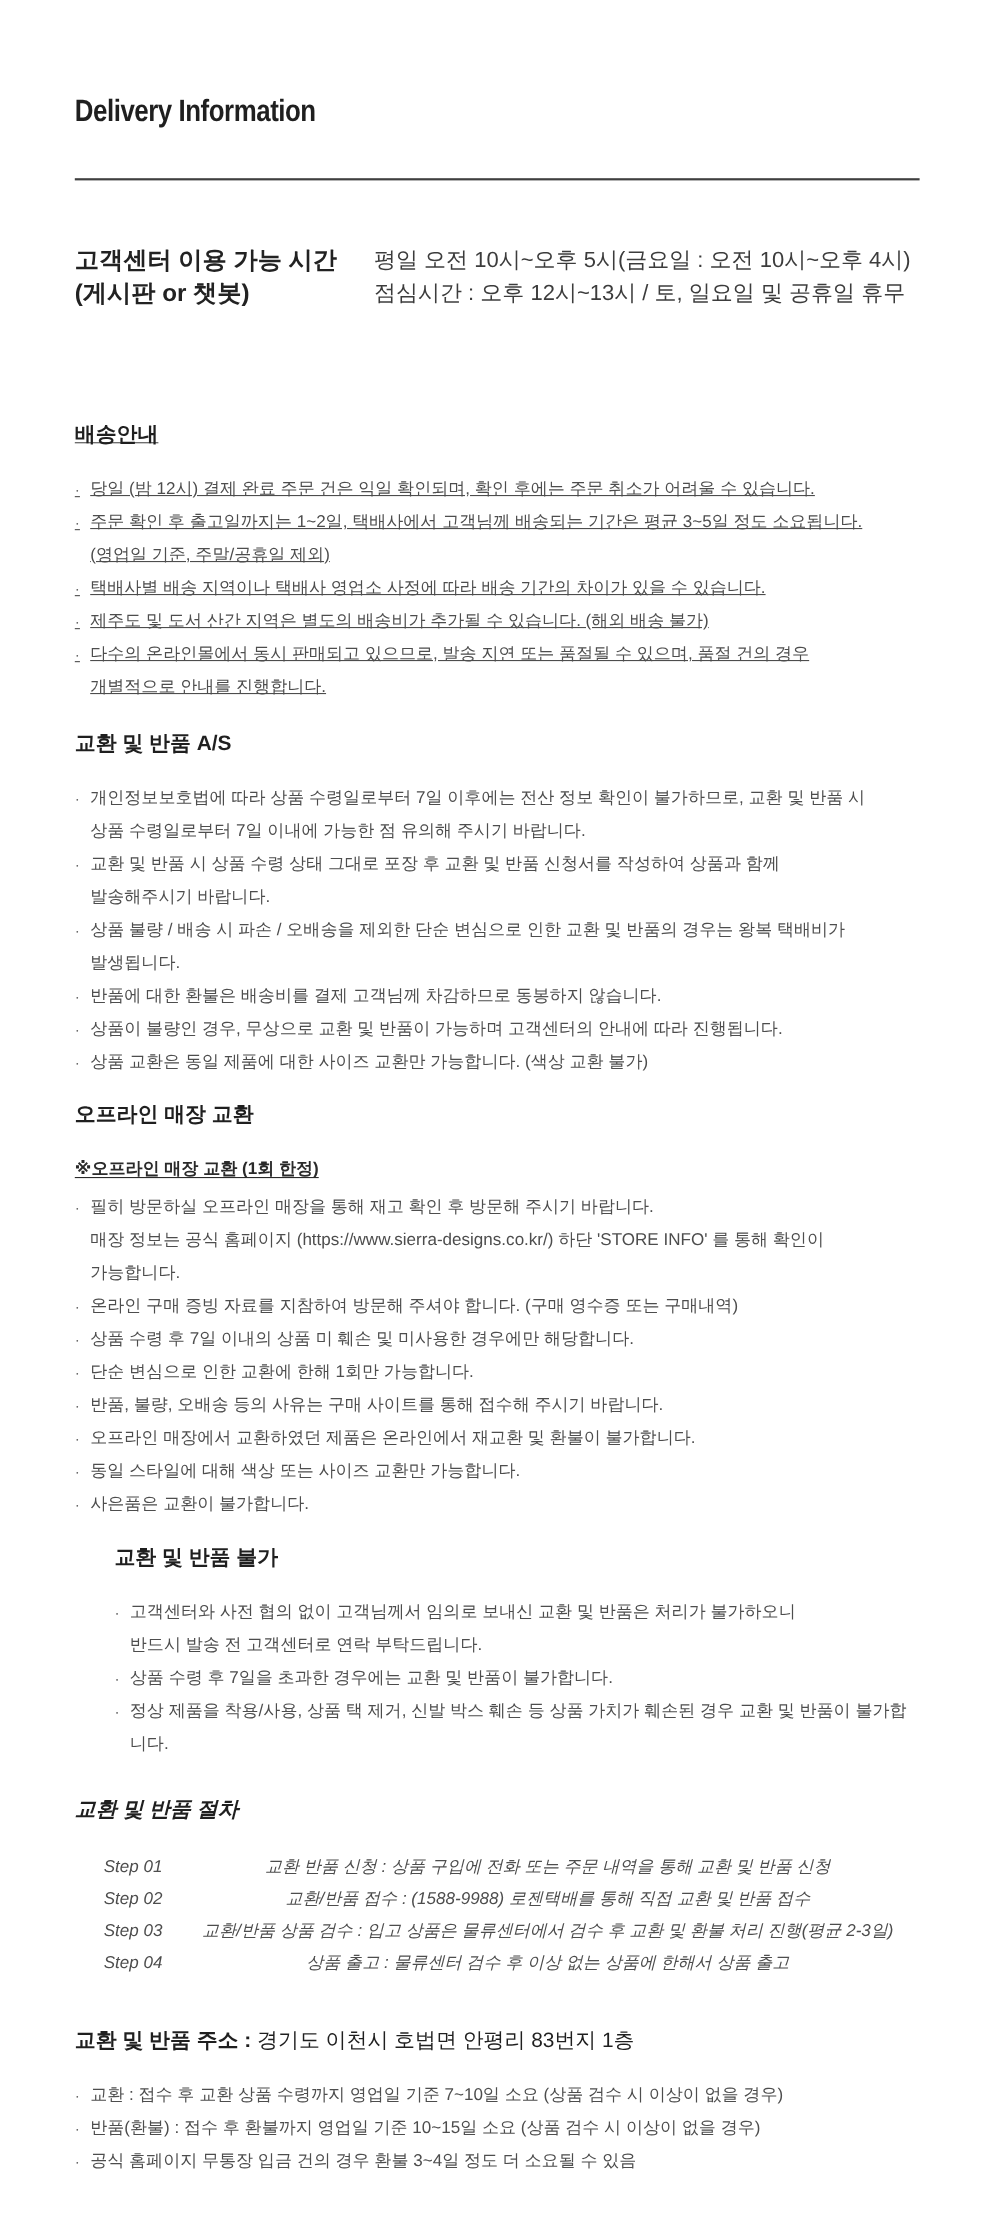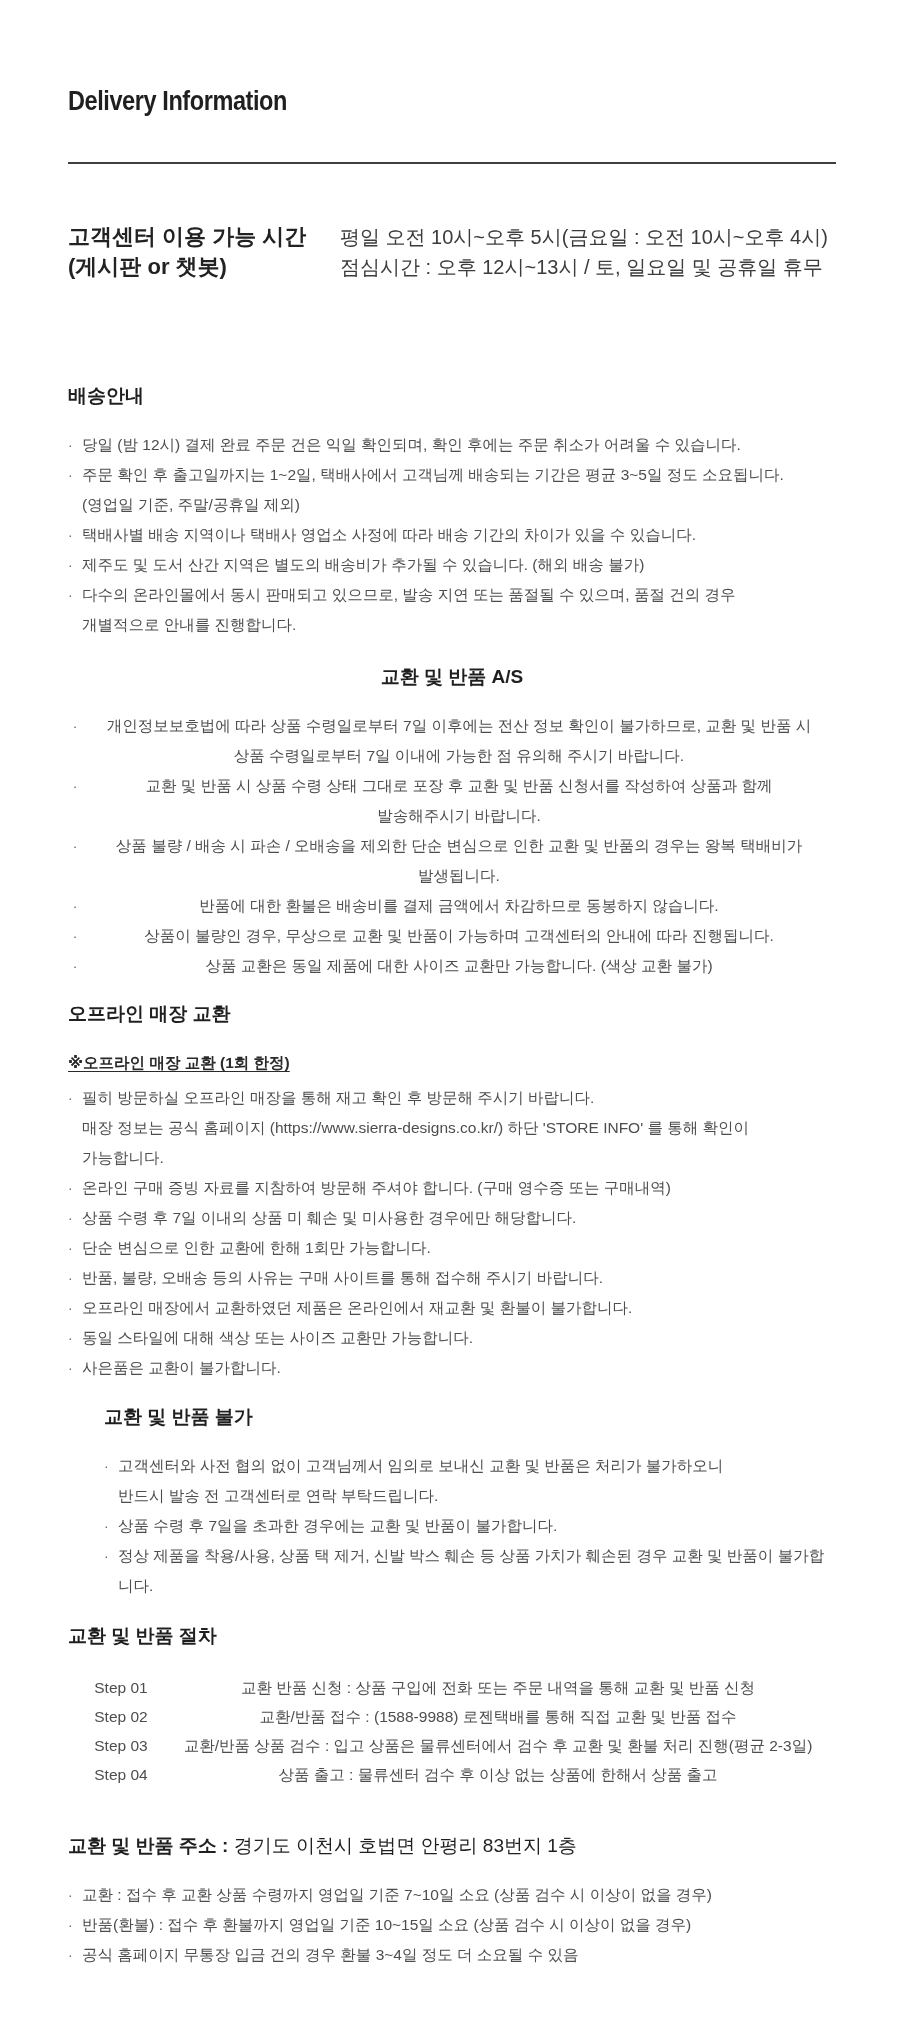--- a/index.html
+++ b/index.html
@@ -55,25 +55,25 @@
   
   .section { margin-top: 22px; }
   .section h2 {
     margin: 0;
     font-size: 19px;
     line-height: 24px;
     font-weight: 700;
     color: #1f1f1f;
   }
   .section h2 .head-rest { font-weight: 400; color: #1f1f1f; }
-  .section-shipping-guide { margin-top: 102px; }
-  .section-exchange-return-as { margin-top: 25px; text-align: center; }
+  .section-shipping-guide { margin-top: 102px; text-decoration: underline; }
+  .section-exchange-return-as { margin-top: 25px; }
   .section-offline-store-exchange { margin-top: 21px; }
   .section-exchange-return-unavailable { margin-top: 22px; margin-left: 36px; }
-  .section-exchange-return-process { margin-top: 23px; }
+  .section-exchange-return-process { margin-top: 33px; font-style: italic; }
   .section-exchange-return-address { margin-top: 45px; }
   .sec-subheading {
     margin-top: 25px;
     font-size: 15.5px;
     line-height: 24px;
     font-weight: 700;
     color: #2a2a2a;
     text-decoration: underline;
     text-underline-offset: 3px;
   }
@@ -186,21 +186,21 @@
           <div class="b-row">
             <span class="b-marker">·</span>
             <span class="b-text">상품 불량 / 배송 시 파손 / 오배송을 제외한 단순 변심으로 인한 교환 및 반품의 경우는 왕복 택배비가</span>
           </div>
           <div class="b-row">
             <span class="b-marker"></span>
             <span class="b-text">발생됩니다.</span>
           </div>
           <div class="b-row">
             <span class="b-marker">·</span>
-            <span class="b-text">반품에 대한 환불은 배송비를 결제 금액에서 차감하므로 동봉하지 않습니다.</span>
+            <span class="b-text">반품에 대한 환불은 배송비를 결제 고객님께 차감하므로 동봉하지 않습니다.</span>
           </div>
           <div class="b-row">
             <span class="b-marker">·</span>
             <span class="b-text">상품이 불량인 경우, 무상으로 교환 및 반품이 가능하며 고객센터의 안내에 따라 진행됩니다.</span>
           </div>
           <div class="b-row">
             <span class="b-marker">·</span>
             <span class="b-text">상품 교환은 동일 제품에 대한 사이즈 교환만 가능합니다. (색상 교환 불가)</span>
           </div>
         </div>

